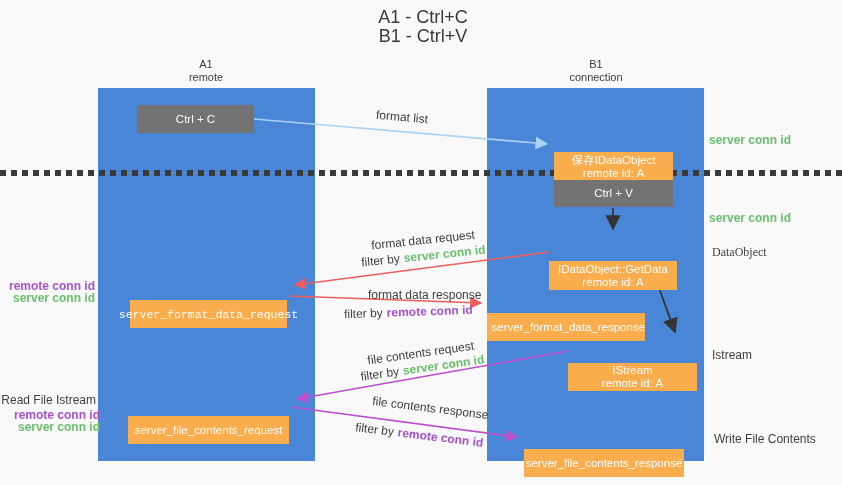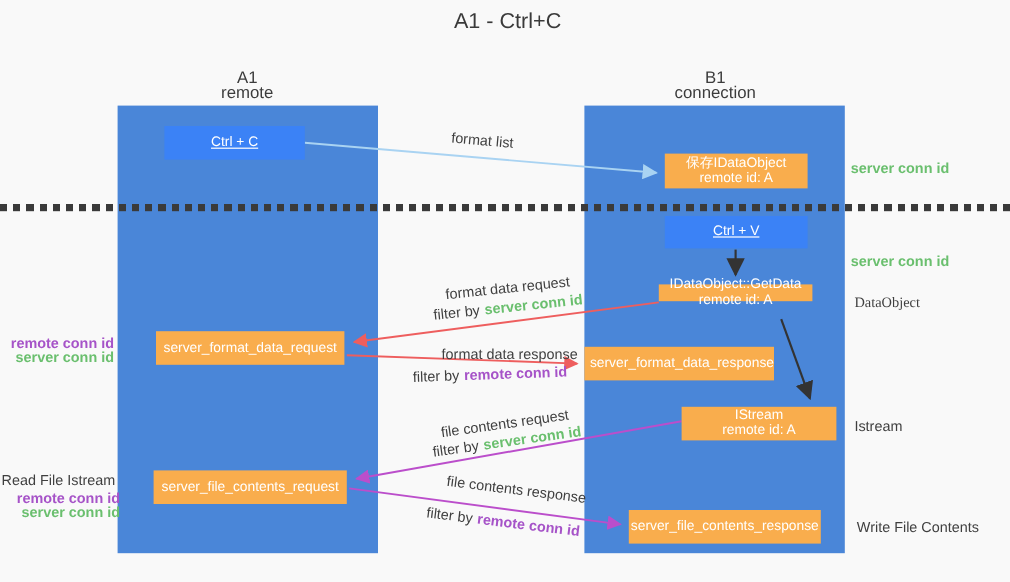--- a/index.html
+++ b/index.html
@@ -2,50 +2,51 @@
 <html><head>
 <meta charset="utf-8">
 <style>
   * { margin:0; padding:0; box-sizing:border-box; }
   body { background:#f9f9f9; font-family:"Liberation Sans", sans-serif; }
   #stage { position:relative; width:842px; height:485px; background:#f9f9f9; overflow:hidden; }
 
   .title { position:absolute; left:348px; top:8px; width:150px; text-align:center;
            font-size:18px; line-height:19px; color:#3a3a3a; }
 
-  .col-header { position:absolute; text-align:center; font-size:14px; line-height:13px; color:#3c3c3c; }
+  .col-header { position:absolute; text-align:center; font-size:11px; line-height:13px; color:#3c3c3c; }
   .lifeline { position:absolute; top:88px; width:217px; height:373px; background:#4a86d8; z-index:0; }
 
   .dotted-sep { position:absolute; left:0; top:170px; width:842px; height:6px; z-index:1;
       background:repeating-linear-gradient(to right,#3a3a3a 0 6px, transparent 6px 11px); }
 
   svg.arrows { position:absolute; left:0; top:0; z-index:1; pointer-events:none; }
 
   .node { position:absolute; z-index:2; display:flex; flex-direction:column; align-items:center;
           justify-content:center; color:#ffffff; font-size:11.5px; line-height:13px;
           text-align:center; white-space:nowrap; }
-  .node.green  { background:#3b82f6;text-decoration:underline; }
-  .node.orange { background:#f9ad4d; }
+  .node.green  { background:#737373; }
+  .node.orange { background:#f9ad4d;margin-top:24px; }
 
   .side-label { position:absolute; z-index:3; font-size:12px; line-height:12px; color:#3f3f3f; white-space:nowrap; }
   .side-label.right-align { text-align:right; }
   .lbl-green  { color:#6abf6e; font-weight:bold; }
   .lbl-purple { color:#a653c8; font-weight:bold; }
 
   .flow-label { position:absolute; z-index:3; font-size:12px; color:#3f3f3f; white-space:nowrap;
                 transform-origin:center center; }
   .flow-label .prefix { margin-right:4px; }
 </style>
 </head>
 <body>
 
 <div id="stage">
 
   <div class="title">
     <div>A1 - Ctrl+C</div>
+    <div>B1 - Ctrl+V</div>
   </div>
 
   <div class="col-header" style="left:156px; top:58px; width:100px;">
     <div>A1</div>
     <div>remote</div>
   </div>
   <div class="col-header" style="left:546px; top:58px; width:100px;">
     <div>B1</div>
     <div>connection</div>
   </div>
@@ -85,26 +86,26 @@
 
   <div class="node orange" style="left:554px; top:128px; width:119px; height:29px;">
     <div>保存IDataObject</div>
     <div>remote id: A</div>
   </div>
 
   <div class="node green" style="left:554px; top:180px; width:119px; height:27px;">
     <div>Ctrl + V</div>
   </div>
 
-  <div class="node orange" style="left:549px; top:237px; width:128px; height:14px;">
+  <div class="node orange" style="left:549px; top:237px; width:128px; height:29px;">
     <div>IDataObject::GetData</div>
     <div>remote id: A</div>
   </div>
 
-  <div class="node orange" style="left:130px; top:276px; width:157px; height:28px;">
+  <div class="node orange" style="left:130px; top:276px; width:157px; height:28px;font-family:Liberation Mono, monospace;">
     <div>server_format_data_request</div>
   </div>
 
   <div class="node orange" style="left:487px; top:289px; width:158px; height:28px;align-items:flex-end;">
     <div>server_format_data_response</div>
   </div>
 
   <div class="node orange" style="left:568px; top:339px; width:129px; height:28px;">
     <div>IStream</div>
     <div>remote id: A</div>

